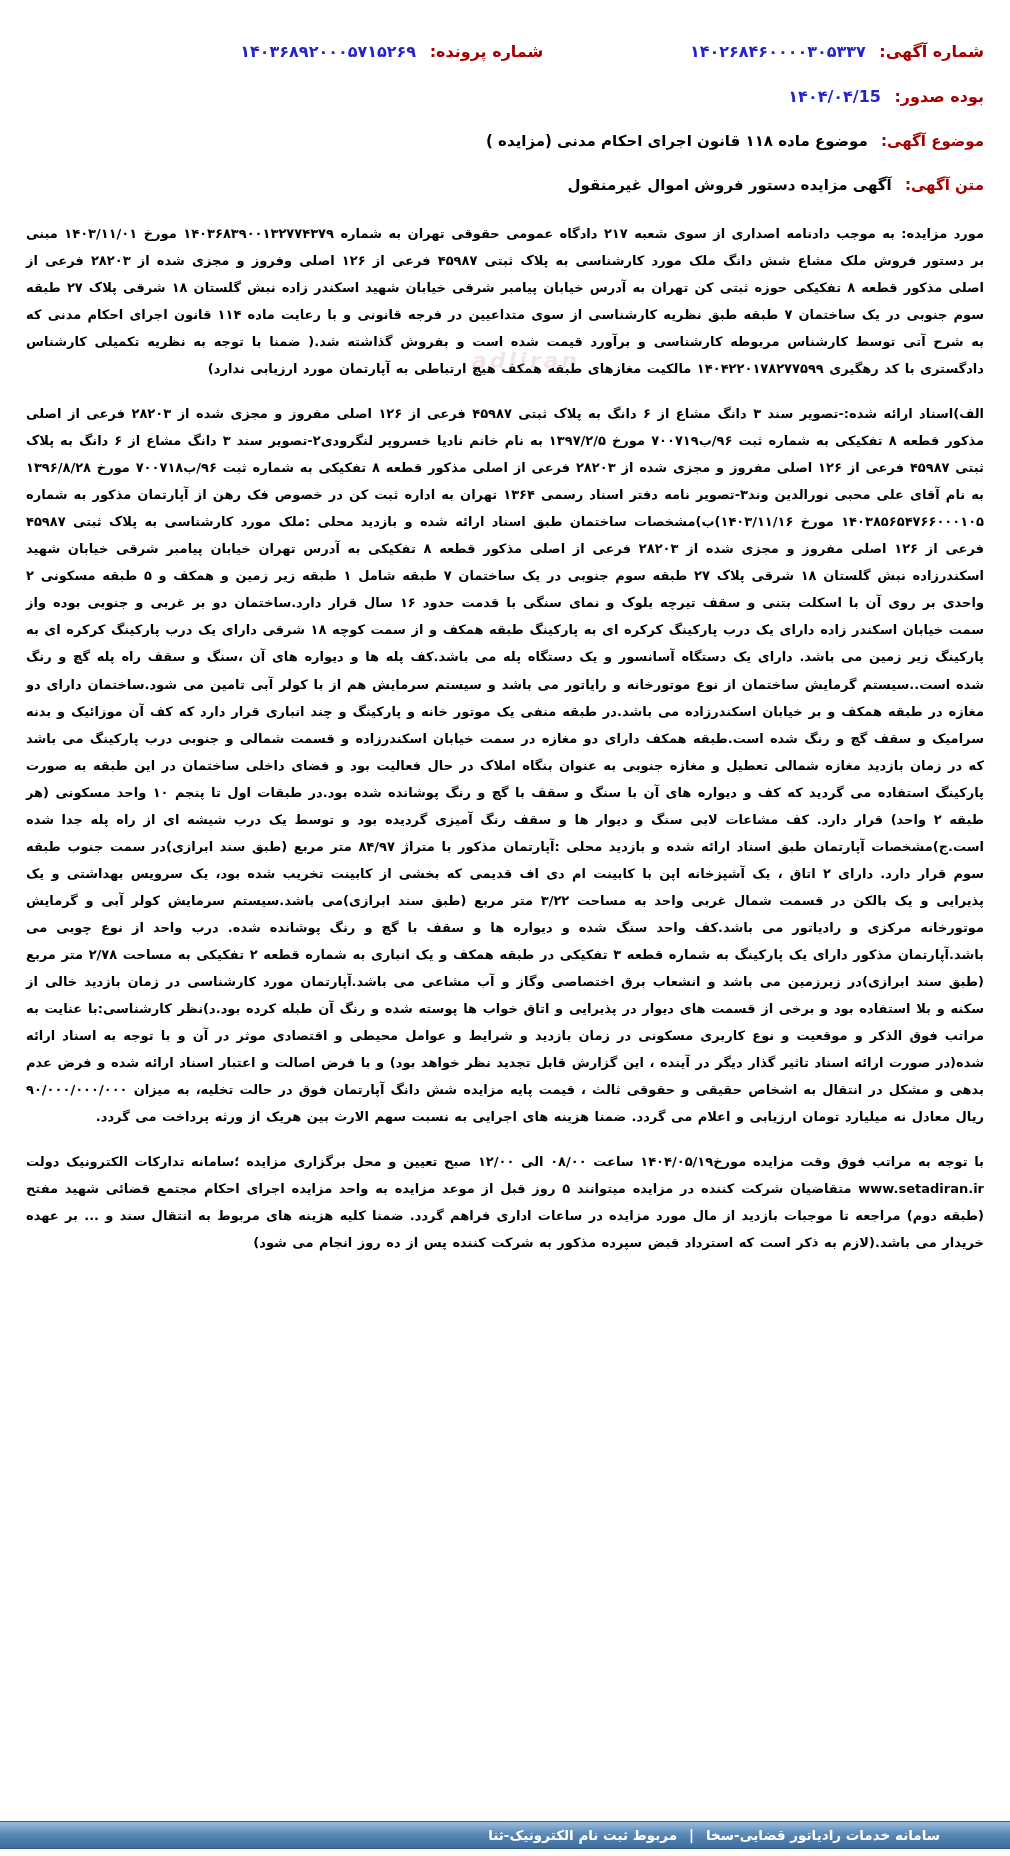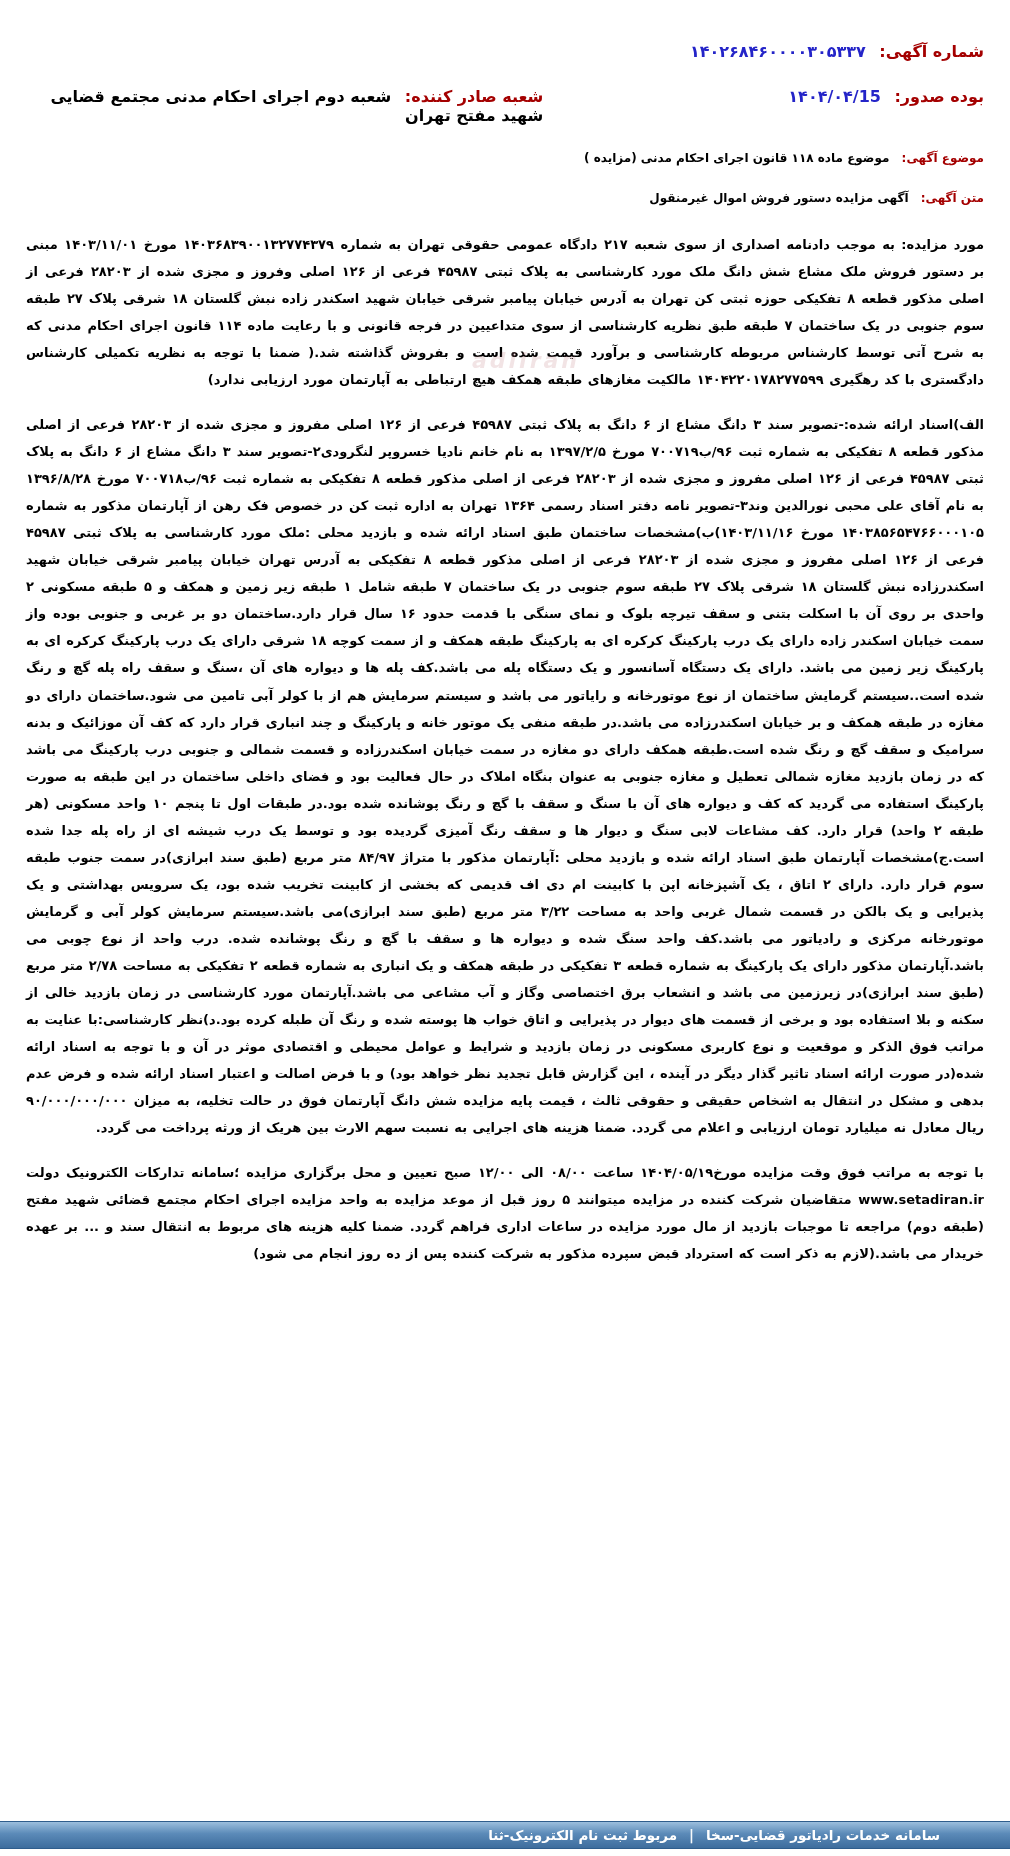--- a/index.html
+++ b/index.html
@@ -20,21 +20,21 @@
 
   
   .hdr { margin-bottom:26px; }
   .hdr-row {
     display:grid;
     grid-template-columns:46% 54%;
     margin-bottom:26px;
     font-size:16px;
     align-items:baseline;
   }
-  .hdr-line { margin-bottom:26px; font-size:12px;text-align:right; }
+  .hdr-line { margin-bottom:26px; font-size:15px;text-align:right; }
   .lbl { color:#a40000; margin-left:8px; white-space:nowrap; }
   .val-blue { color:#2424c8; }
   .val-black { color:#000000; }
 
   
   .body-text p {
     font-size:13px;
     line-height:2.08;
     text-align:justify;
     margin-bottom:18px;
@@ -81,30 +81,30 @@
 
   <div class="content">
 
     <div class="hdr">
 
       <div class="hdr-row">
         <div>
           <span class="lbl">شماره آگهی:</span>
           <span class="val-blue">۱۴۰۲۶۸۴۶۰۰۰۰۳۰۵۳۳۷</span>
         </div>
+        <div>
+          <span class="lbl">شماره پرونده:</span>
+          <span class="val-blue">۱۴۰۳۶۸۹۲۰۰۰۵۷۱۵۲۶۹</span>
+        </div>
       </div>
 
       <div class="hdr-row">
         <div>
           <span class="lbl">بوده صدور:</span>
           <span class="val-blue">۱۴۰۴/۰۴/15</span>
-        </div>
-        <div>
-          <span class="lbl">شعبه صادر کننده:</span>
-          <span class="val-black">شعبه دوم اجرای احکام مدنی مجتمع قضایی شهید مفتح تهران</span>
         </div>
       </div>
 
       <div class="hdr-line">
         <span class="lbl">موضوع آگهی:</span>
         <span class="val-black">موضوع ماده ۱۱۸ قانون اجرای احکام مدنی (مزایده )</span>
       </div>
 
       <div class="hdr-line">
         <span class="lbl">متن آگهی:</span>

